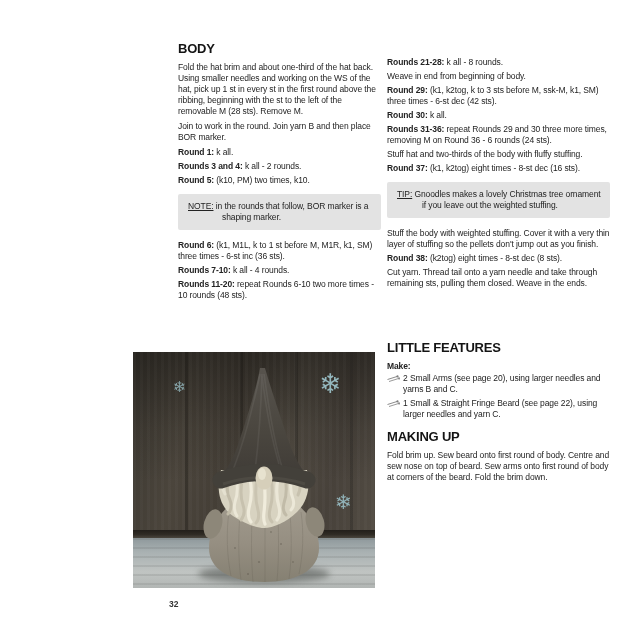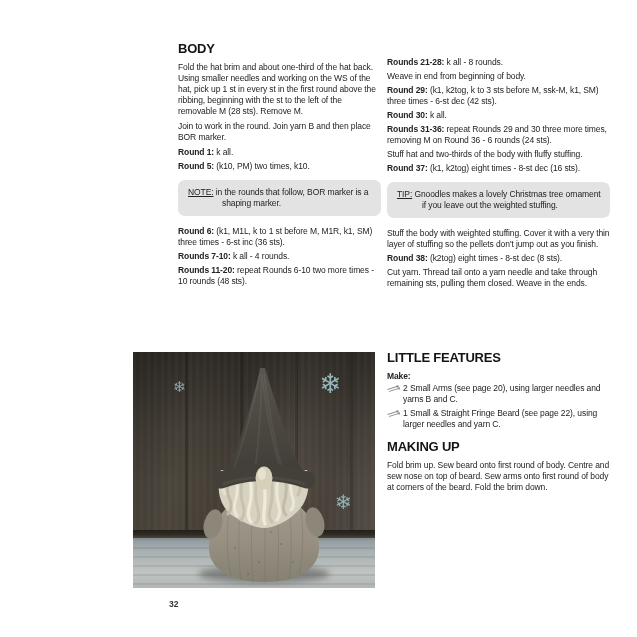--- a/index.html
+++ b/index.html
@@ -9,23 +9,23 @@
     font-family:"Liberation Sans",sans-serif;color:#232323;
   }
   .txt{font-size:8.5px;line-height:11px;letter-spacing:-0.1px;}
   .b{font-weight:bold;}
   .heading{font-size:13px;line-height:14px;font-weight:bold;letter-spacing:-0.2px;color:#141414;margin:0 0 6px 0;}
   .para{margin:0 0 4px 0;}
   .line{margin:0 0 3px 0;}
 
   .col-left{position:absolute;left:178px;top:42px;width:203px;}
   .col-right{position:absolute;left:387px;top:57px;width:223px;}
-  .col-features{position:absolute;left:387px;top:351px;width:224px;}
-
-  .graybox{background:#e3e3e3;border-radius:7px;padding:7px 9px 7px 10px;margin:8px 0 10px 0;}
+  .col-features{position:absolute;left:387px;top:341px;width:224px;}
+
+  .graybox{background:#e3e3e3;border-radius:2px;padding:7px 9px 7px 10px;margin:8px 0 10px 0;}
   .hang-note{padding-left:34px;text-indent:-34px;}
   .hang-tip{padding-left:25px;text-indent:-25px;}
   .box-label{text-decoration:underline;}
 
   .make-label{margin:0 0 1px 0;}
   ul.features{list-style:none;margin:0;padding:0;}
   ul.features li{display:flex;margin:0 0 3px 0;}
   .bullet-icon{flex:none;width:16px;padding-top:2px;}
   .mk-heading{margin-top:10px;}
 
@@ -67,20 +67,21 @@
 <div class="col-left txt">
   <div class="heading">BODY</div>
   <p class="para">Fold the hat brim and about one-third of the hat back. Using smaller needles and working on the WS of the hat, pick up 1 st in every st in the first round above the ribbing, beginning with the st to the left of the removable M (28 sts). Remove M.</p>
   <p class="para">Join to work in the round. Join yarn B and then place BOR marker.</p>
 
   <div>
 
       <div class="line"><span class="b">Round 1:</span><span> k all.</span></div>
 
 
+      <div class="line"><span class="b">Rounds 3 and 4:</span><span> k all - 2 rounds.</span></div>
 
       <div class="line"><span class="b">Round 5:</span><span> (k10, PM) two times, k10.</span></div>
     </div>
 
   <div class="graybox">
     <div class="hang-note"><span class="box-label">NOTE:</span><span> in the rounds that follow, BOR marker is a shaping marker.</span></div>
   </div>
 
   <div>
 

